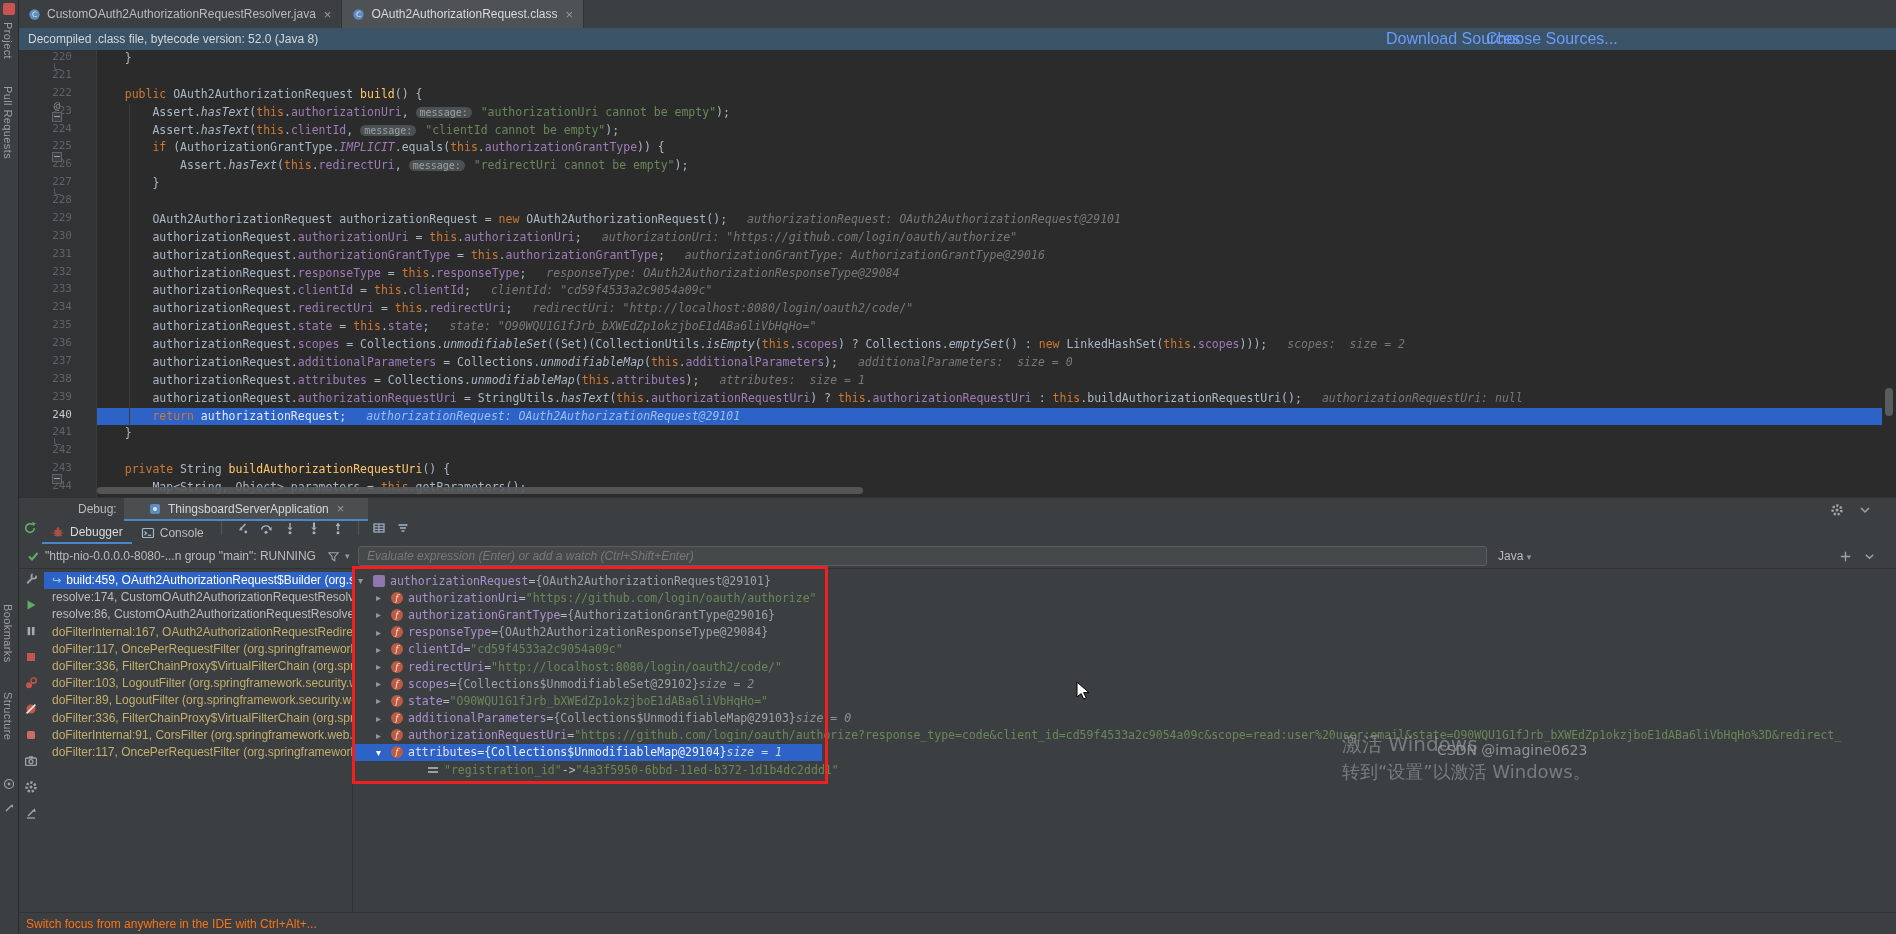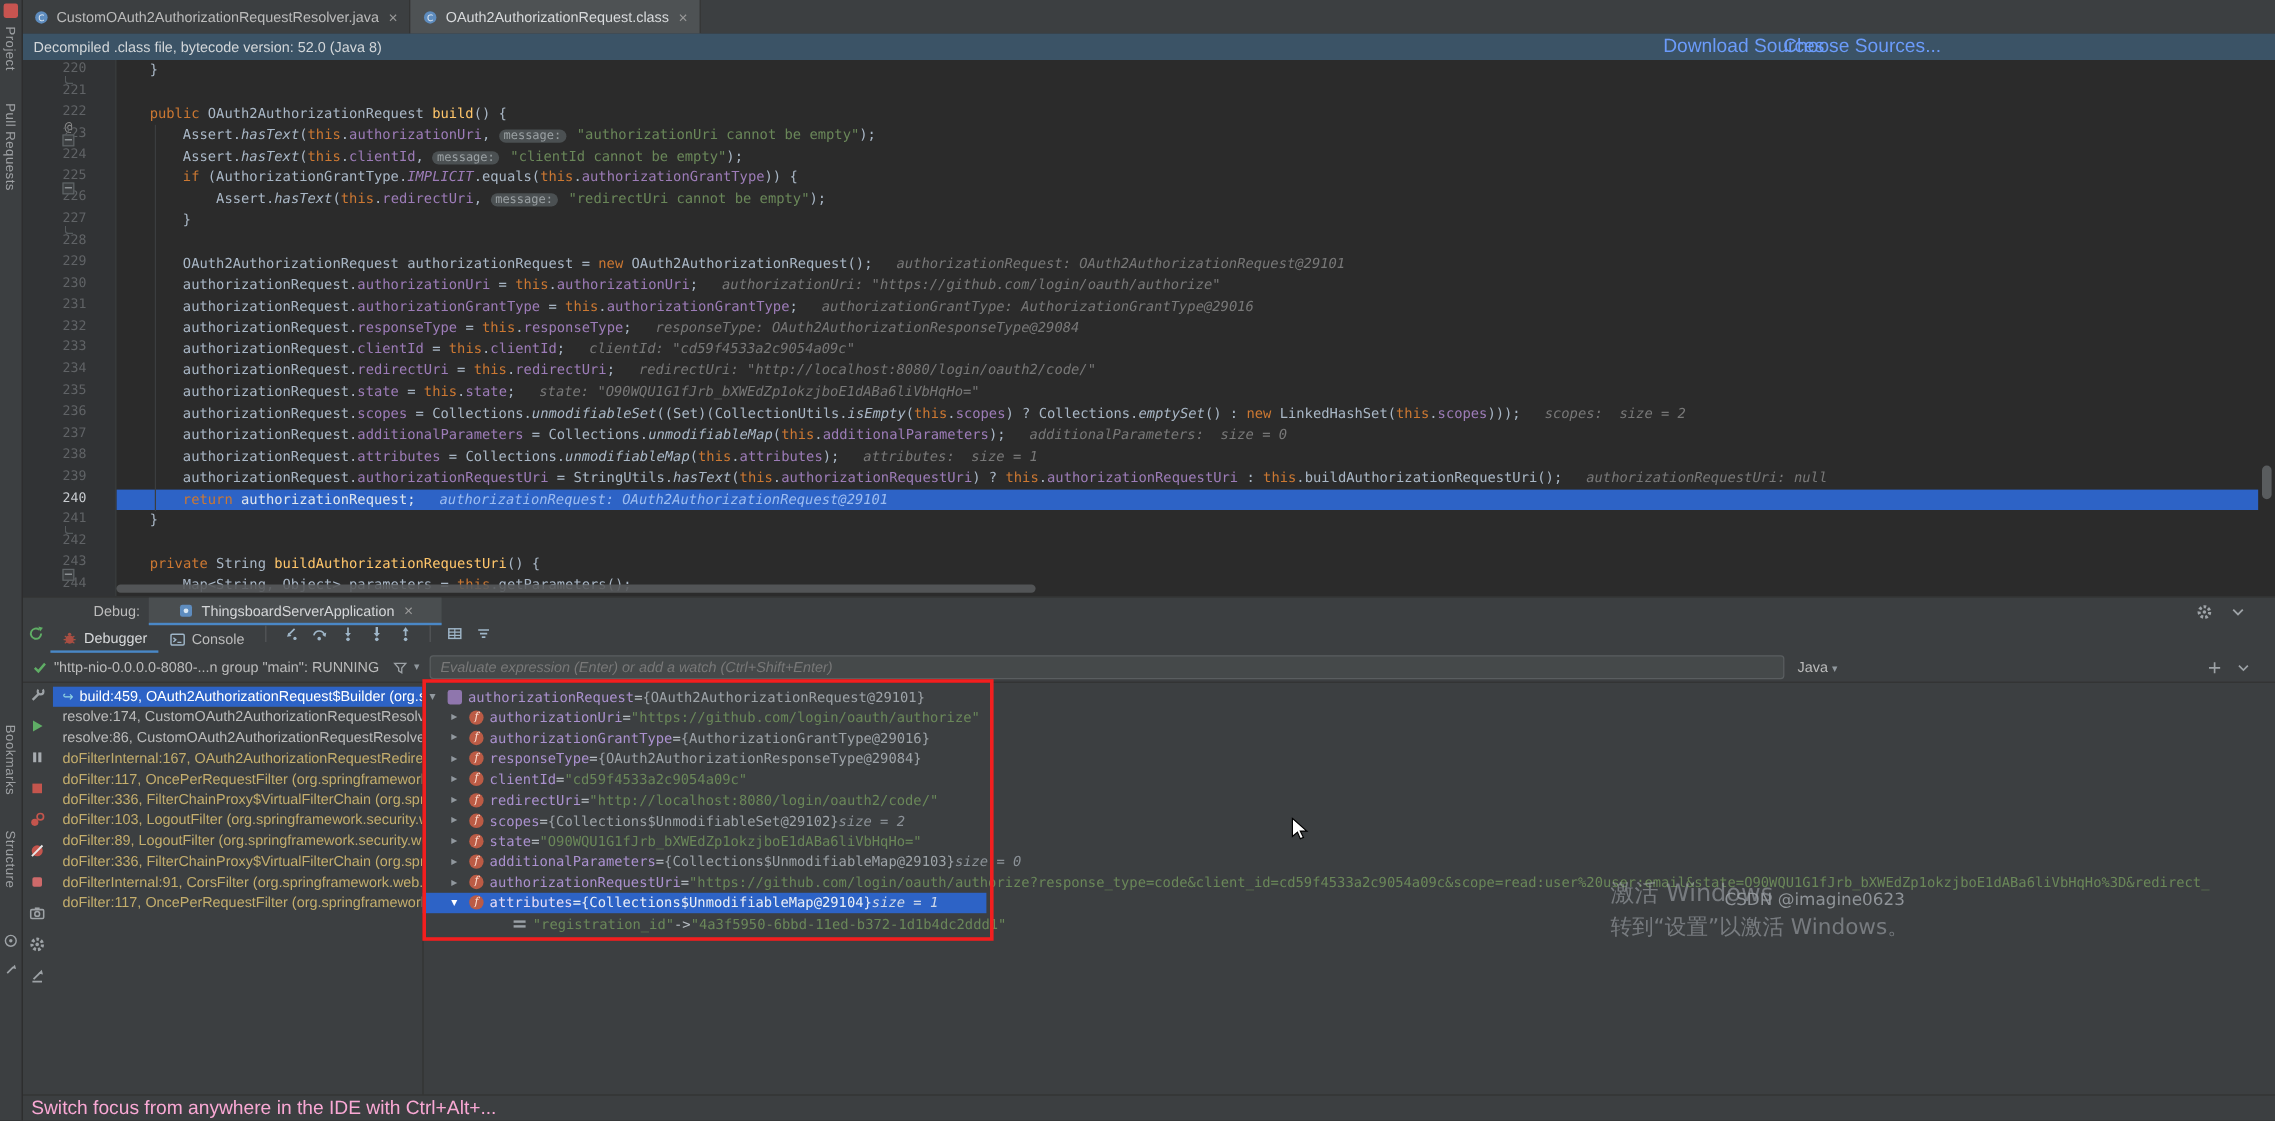--- a/index.html
+++ b/index.html
@@ -97,21 +97,21 @@
 
   
   #red-box{left:352px;top:566px;width:470px;height:212px;border:3px solid #f21f1f;z-index:50;pointer-events:none;}
   #mouse-cursor{left:1076px;top:681px;z-index:60;}
   #wm1{left:1342px;top:731px;font-size:20px;color:#a8adb3;opacity:.55;z-index:55;font-family:"DejaVu Sans",sans-serif;}
   #wm2{left:1342px;top:760px;font-size:18px;color:#a8adb3;opacity:.55;z-index:55;font-family:"DejaVu Sans",sans-serif;}
   #wm-csdn{left:1437px;top:742px;font-size:14px;color:#989da2;opacity:.9;z-index:56;font-family:"DejaVu Sans",sans-serif;}
 
   
   #statusbar{left:18px;top:912px;right:0;height:22px;background:#3c3f41;border-top:1px solid #323232;}
-  #status-tip{padding-left:8px;font-size:16px;line-height:22px;color:#f9a8d4;}
+  #status-tip{padding-left:8px;font-size:12px;line-height:22px;color:#f97316;}
 </style>
 </head>
 <body>
 
 <div id="left-strip" class="abs">
   <div id="stripe-red-icon"></div>
   <div class="vlabel" style="top:22px">Project</div>
   <div class="vlabel" style="top:86px">Pull Requests</div>
   <div class="vlabel" style="top:604px">Bookmarks</div>
   <div class="vlabel" style="top:692px">Structure</div>

